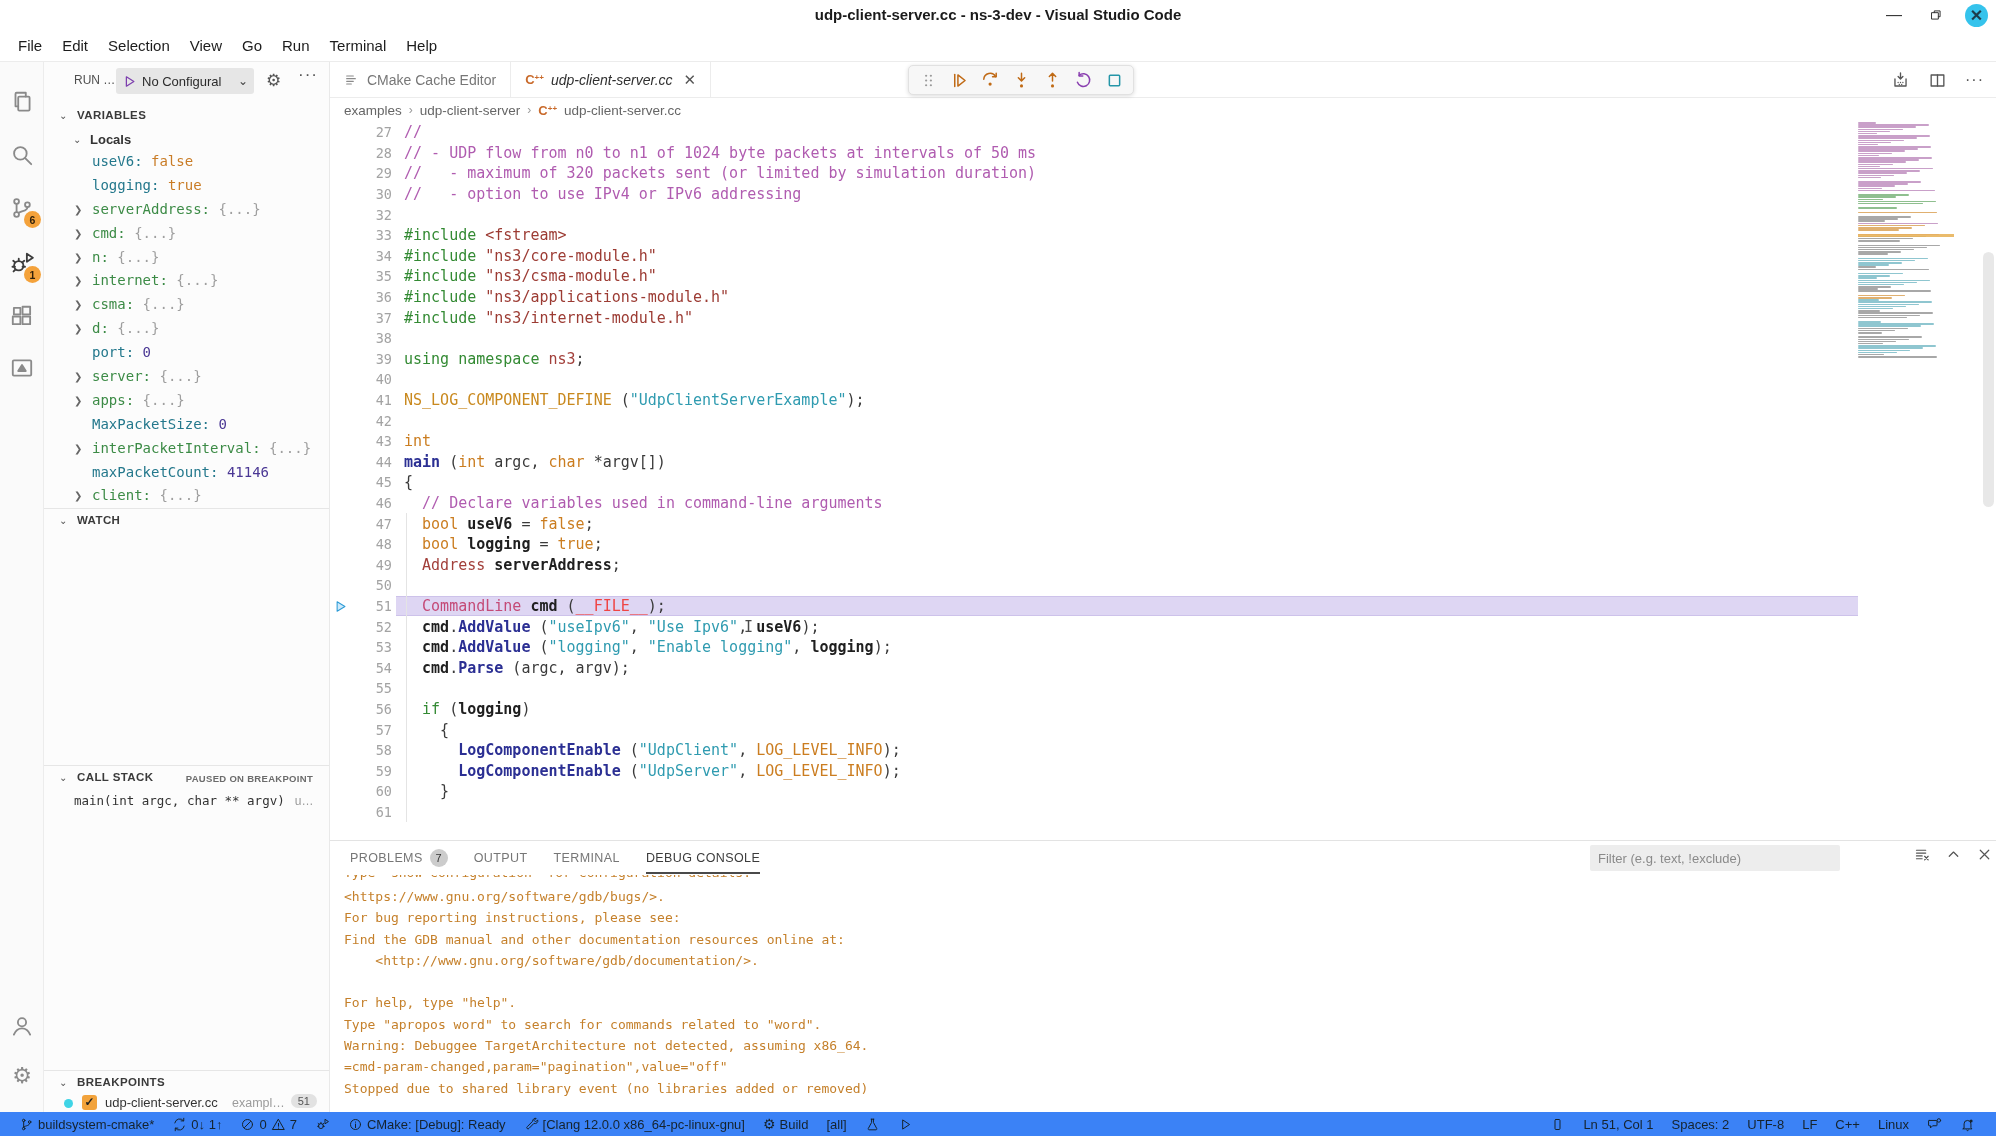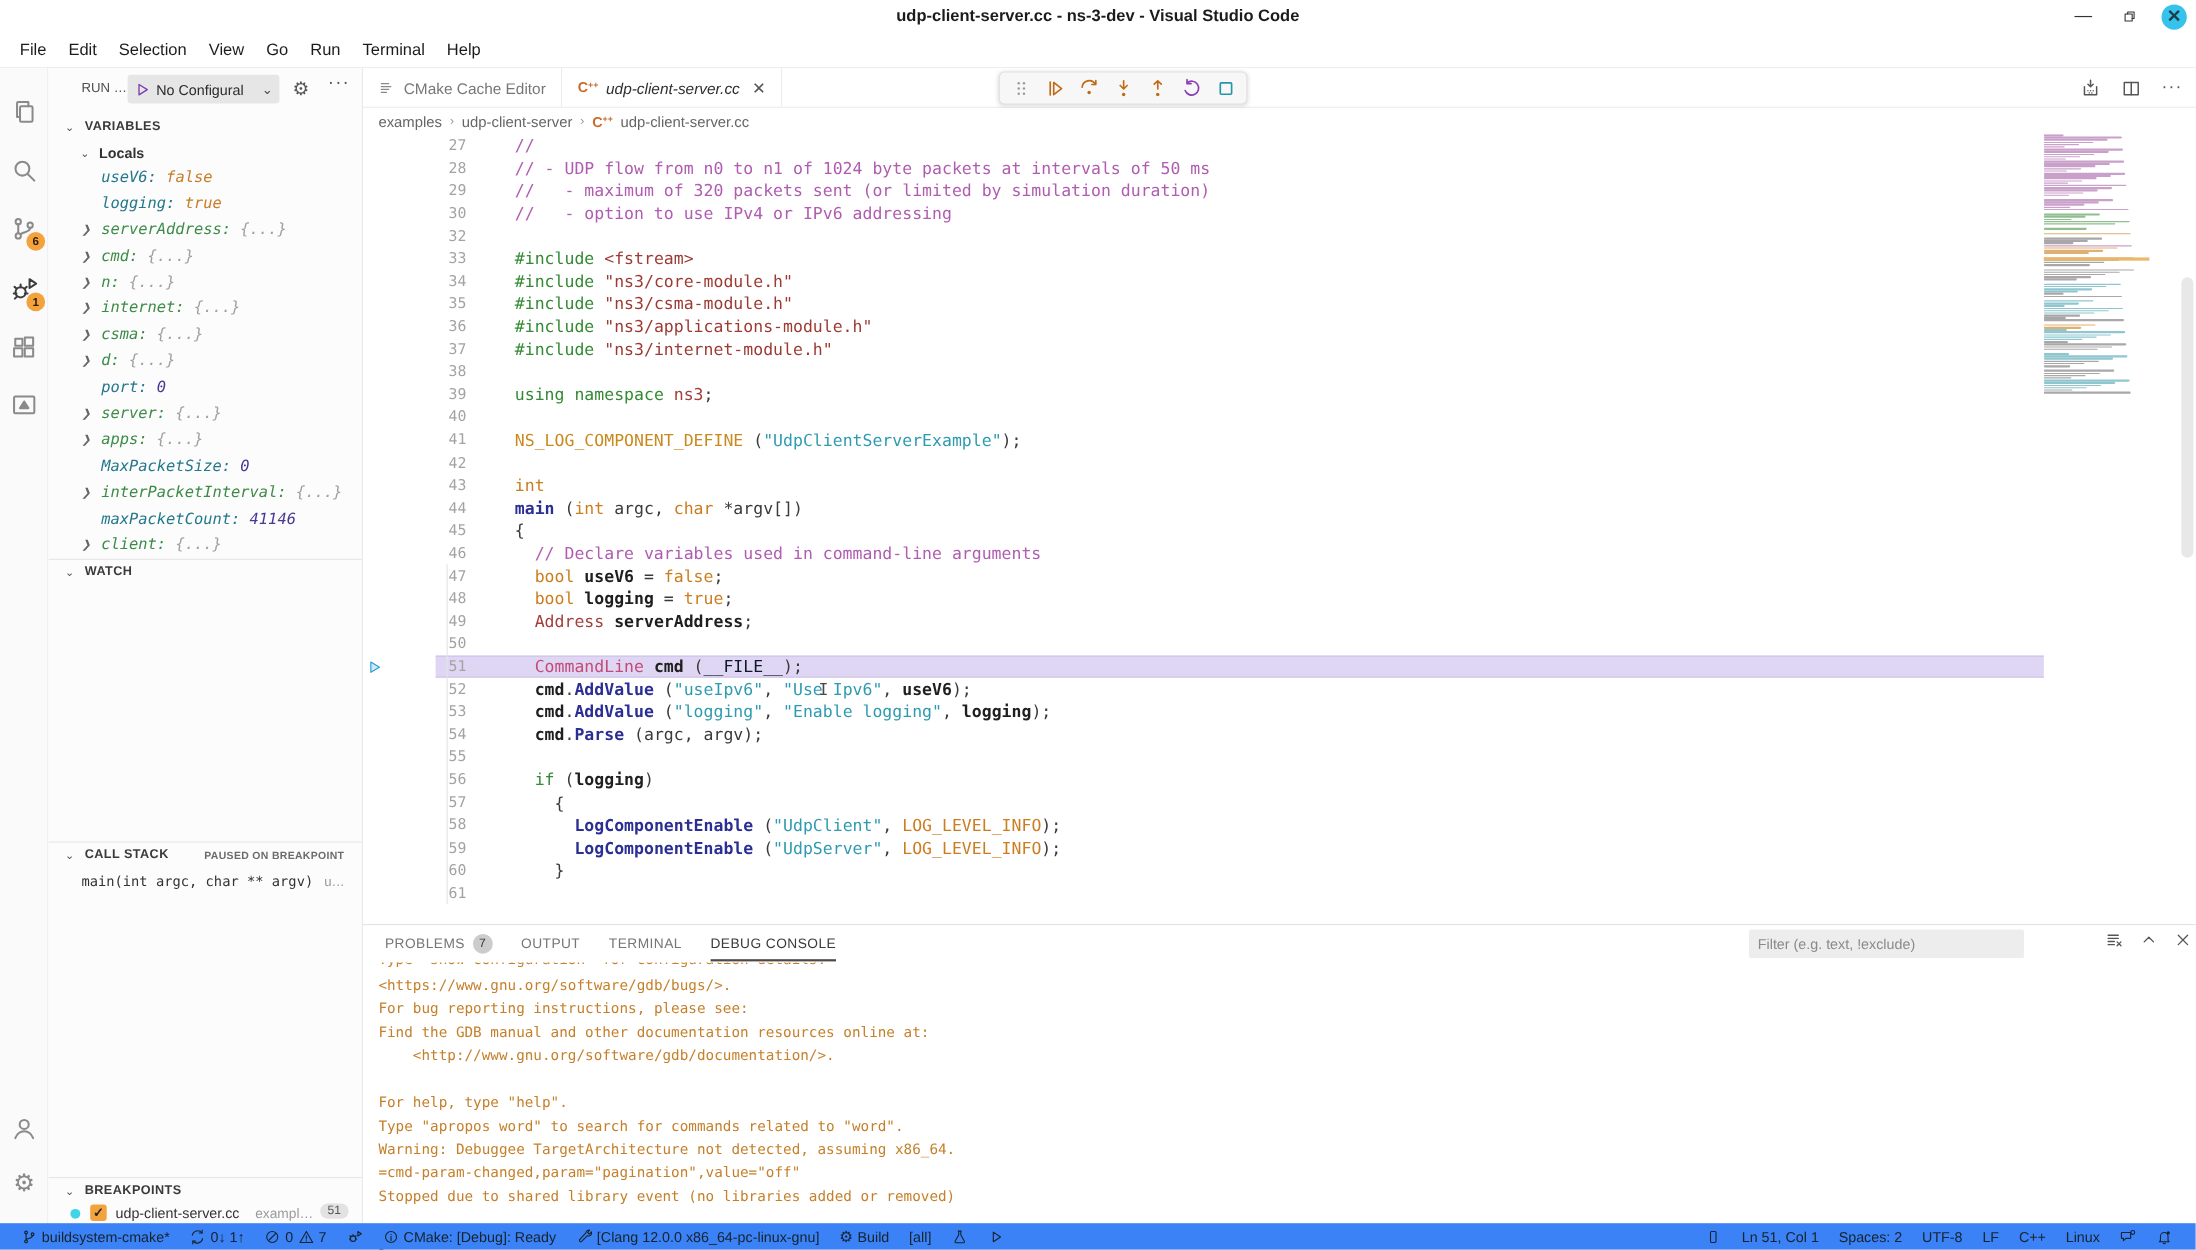--- a/index.html
+++ b/index.html
@@ -35,21 +35,21 @@
   .side-dots { position:absolute; left:254px; top:3px; font-size:17px; color:#555; letter-spacing:1px; }
 
   .section-header { position:absolute; left:0; right:0; height:24px; border-top:1px solid #e6e6e6; }
   .section-header .chev { position:absolute; left:15px; top:6px; font-size:10px; color:#555; }
   .section-header .lbl { position:absolute; left:33px; top:5px; font-size:11.5px; font-weight:bold; letter-spacing:.4px; color:#3a3a3a; }
   #variables-header { top:42px; border-top:none; }
   #locals-row { position:absolute; top:66px; left:0; height:24px; }
   #locals-row .chev { position:absolute; left:29px; top:6px; font-size:10px; color:#555; }
   #locals-row .lbl { position:absolute; left:46px; top:4px; font-size:13px; font-weight:bold; color:#333; }
   #var-rows { position:absolute; top:88px; left:0; right:0; }
-  .var-row { height:23.9px; line-height:23.9px; position:relative; font-family:"DejaVu Sans Mono", monospace; font-size:14px; white-space:nowrap;font-style:italic; }
+  .var-row { height:23.9px; line-height:23.9px; position:relative; font-family:"DejaVu Sans Mono", monospace; font-size:14px; white-space:nowrap; }
   .var-row .chev { position:absolute; left:30px; font-size:10px; color:#666; font-family:"Liberation Sans",sans-serif; }
   .var-row .nm { position:absolute; left:48px; }
   .nm-scalar { color:#24788c; } .nm-obj { color:#3c8b46; }
   .val-bool { color:#c97c26; } .val-num { color:#4a3794; } .val-obj { color:#9f9f9f; }
   #watch-header { top:446px; }
   #callstack-header { top:703px; }
   #paused-badge { position:absolute; right:16px; top:7px; font-size:9.5px; font-weight:bold; color:#6b6b6b; letter-spacing:.3px; }
   #frame-row { position:absolute; top:731px; left:30px; font-family:"DejaVu Sans Mono", monospace; font-size:12.5px; color:#333; white-space:nowrap; }
   #frame-file { color:#9a9a9a; padding-left:10px; font-family:"Liberation Sans",sans-serif; font-size:12px; }
   #breakpoints-header { top:1008px; }
@@ -76,30 +76,30 @@
 
   #debug-toolbar { position:absolute; left:578px; top:3px; height:30px; background:#f7f7f7; border:1px solid #e1e1e1; border-radius:5px; box-shadow:0 1px 4px rgba(0,0,0,.14); display:flex; align-items:center; padding:0 8px; gap:9px; z-index:5; }
   #debug-toolbar .dbtn { width:22px; height:22px; display:flex; align-items:center; justify-content:center; }
   #debug-toolbar svg { width:19px; height:19px; stroke-width:1.9; }
   .c-grip { color:#9a9a9a; } .c-orange { color:#c06a15; } .c-purple { color:#8a3fb0; } .c-teal { color:#2596a8; }
 
   #breadcrumbs { position:absolute; top:36px; left:0; right:0; height:24px; display:flex; align-items:center; padding-left:14px; gap:7px; font-size:13.5px; color:#666; }
   .crumb-sep { color:#9b9b9b; font-size:12px; }
 
   #code-area { position:absolute; top:60px; left:0; right:0; }
-  .code-row { position:relative; height:20.6px; display:flex; align-items:center; font-family:"DejaVu Sans Mono", monospace; font-size:15px; white-space:pre;gap:32px; }
+  .code-row { position:relative; height:20.6px; display:flex; align-items:center; font-family:"DejaVu Sans Mono", monospace; font-size:15px; white-space:pre; }
   .bp-gutter { width:22px; height:100%; position:relative; z-index:2; }
   .bp-gutter svg { width:15px; height:15px; margin-top:3px; margin-left:4px; }
   .lnum { width:40px; text-align:right; color:#a3a3a3; font-size:13.5px; font-family:"DejaVu Sans Mono", monospace; z-index:2; }
   .ltext { padding-left:12px; z-index:2; }
   .line-bg { position:absolute; left:66px; right:138px; top:0; bottom:0; background:#ded6f3; border-top:1px solid #cdc2ea; border-bottom:1px solid #cdc2ea; z-index:0; }
   .tok-c { color:#b05cb0; } .tok-k { color:#338a33; } .tok-i { color:#9c3b33; }
   .tok-s { color:#2f9bb0; } .tok-t { color:#cb7d20; } .tok-m { color:#c9891e; }
   .tok-f { color:#2b2f93; font-weight:bold; } .tok-x1 { color:#c44a77; } .tok-x2 { color:#a23f3a; }
-  .tok-v { color:#1f1f1f; font-weight:bold; } .tok-p { color:#3a3a3a; } .tok-g { color:#0f172a; }
+  .tok-v { color:#1f1f1f; font-weight:bold; } .tok-p { color:#3a3a3a; } .tok-g { color:#ef4444; }
   #indent-guide { position:absolute; left:76px; width:1px; background:#e4e4e4; z-index:1; }
 
   #minimap { position:absolute; left:1528px; top:60px; width:96px; height:260px; overflow:hidden; }
   .mm-row { border-radius:1px; }
   #mm-marker { position:absolute; left:1528px; width:96px; height:3px; background:#e8b45c; opacity:.9; z-index:3; }
   #edit-scrollbar { position:absolute; right:2px; top:190px; width:11px; height:255px; background:rgba(0,0,0,.09); border-radius:6px; }
   #mouse-cursor { position:absolute; left:414px; top:556px; color:#4a4a4a; font-size:15px; font-family:"DejaVu Sans Mono",monospace; z-index:6; }
 
   
   #panel { position:absolute; left:330px; top:840px; right:0; bottom:24px; background:#fff; border-top:1px solid #e3e3e3; }

